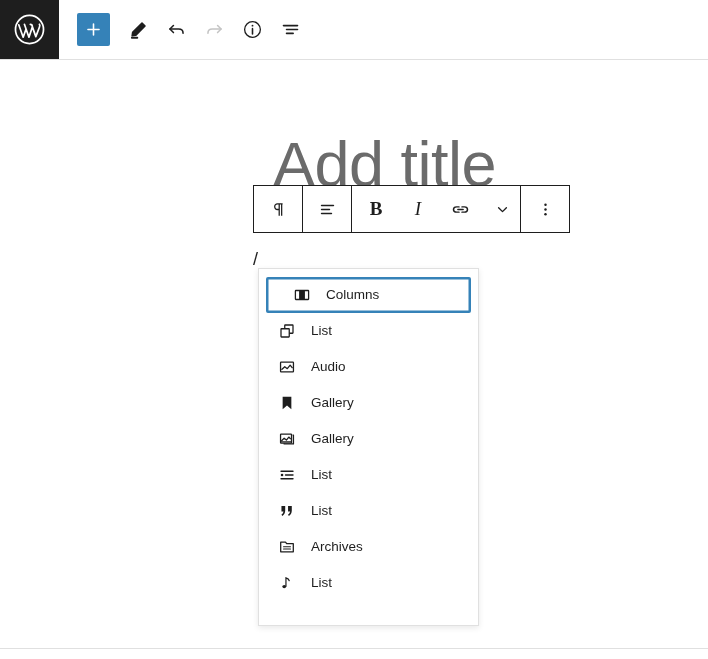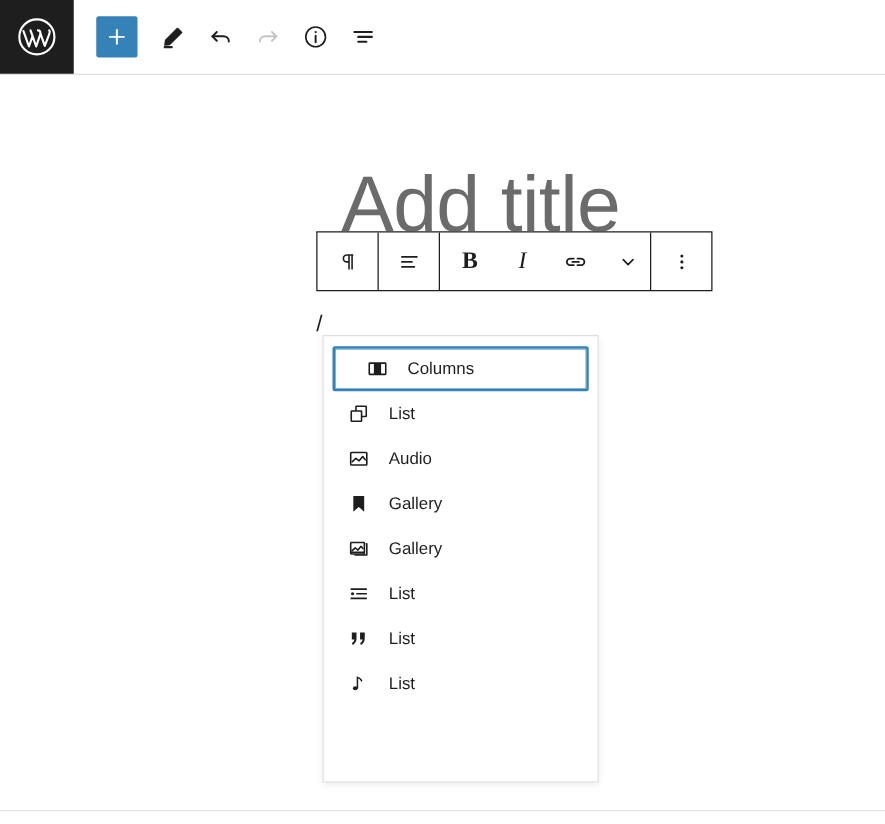--- a/index.html
+++ b/index.html
@@ -398,20 +398,29 @@
     <div class="inserter-item">
       <span class="inserter-icon">
         <svg width="18" height="18" viewBox="0 0 24 24" fill="currentColor">
           <path d="M4.6 5.2 H9.6 V11.4 C9.6 14.6 8.2 17.2 5.6 18.6 L4.6 16.8 C6.2 15.8 7.1 14.4 7.3 12.8 H4.6 Z"></path>
           <path d="M13.4 5.2 H18.4 V11.4 C18.4 14.6 17 17.2 14.4 18.6 L13.4 16.8 C15 15.8 15.9 14.4 16.1 12.8 H13.4 Z"></path>
         </svg>
       </span>
       <span class="inserter-label">List</span>
     </div>
 
+    <div class="inserter-item">
+      <span class="inserter-icon">
+        <svg width="18" height="18" viewBox="0 0 24 24" fill="none" stroke="currentColor" stroke-width="1.7" stroke-linejoin="round">
+          <path d="M3.6 5.6 H10 L11.6 7.6 H20.4 V18.4 H3.6 Z"></path>
+          <path d="M7.4 11.6 H16.6 M7.4 14.6 H16.6" stroke-width="1.5" stroke-linecap="round"></path>
+        </svg>
+      </span>
+      <span class="inserter-label">Archives</span>
+    </div>
 
     <div class="inserter-item">
       <span class="inserter-icon">
         <svg width="18" height="18" viewBox="0 0 24 24" fill="none" stroke="currentColor" stroke-width="1.6">
           <path d="M10.6 16.4 V5.2 C12.6 5.8 14.6 7.2 15 9" stroke-linecap="round"></path>
           <ellipse cx="8.3" cy="16.8" rx="2.5" ry="2.1" fill="currentColor" stroke="none"></ellipse>
         </svg>
       </span>
       <span class="inserter-label">List</span>
     </div>

